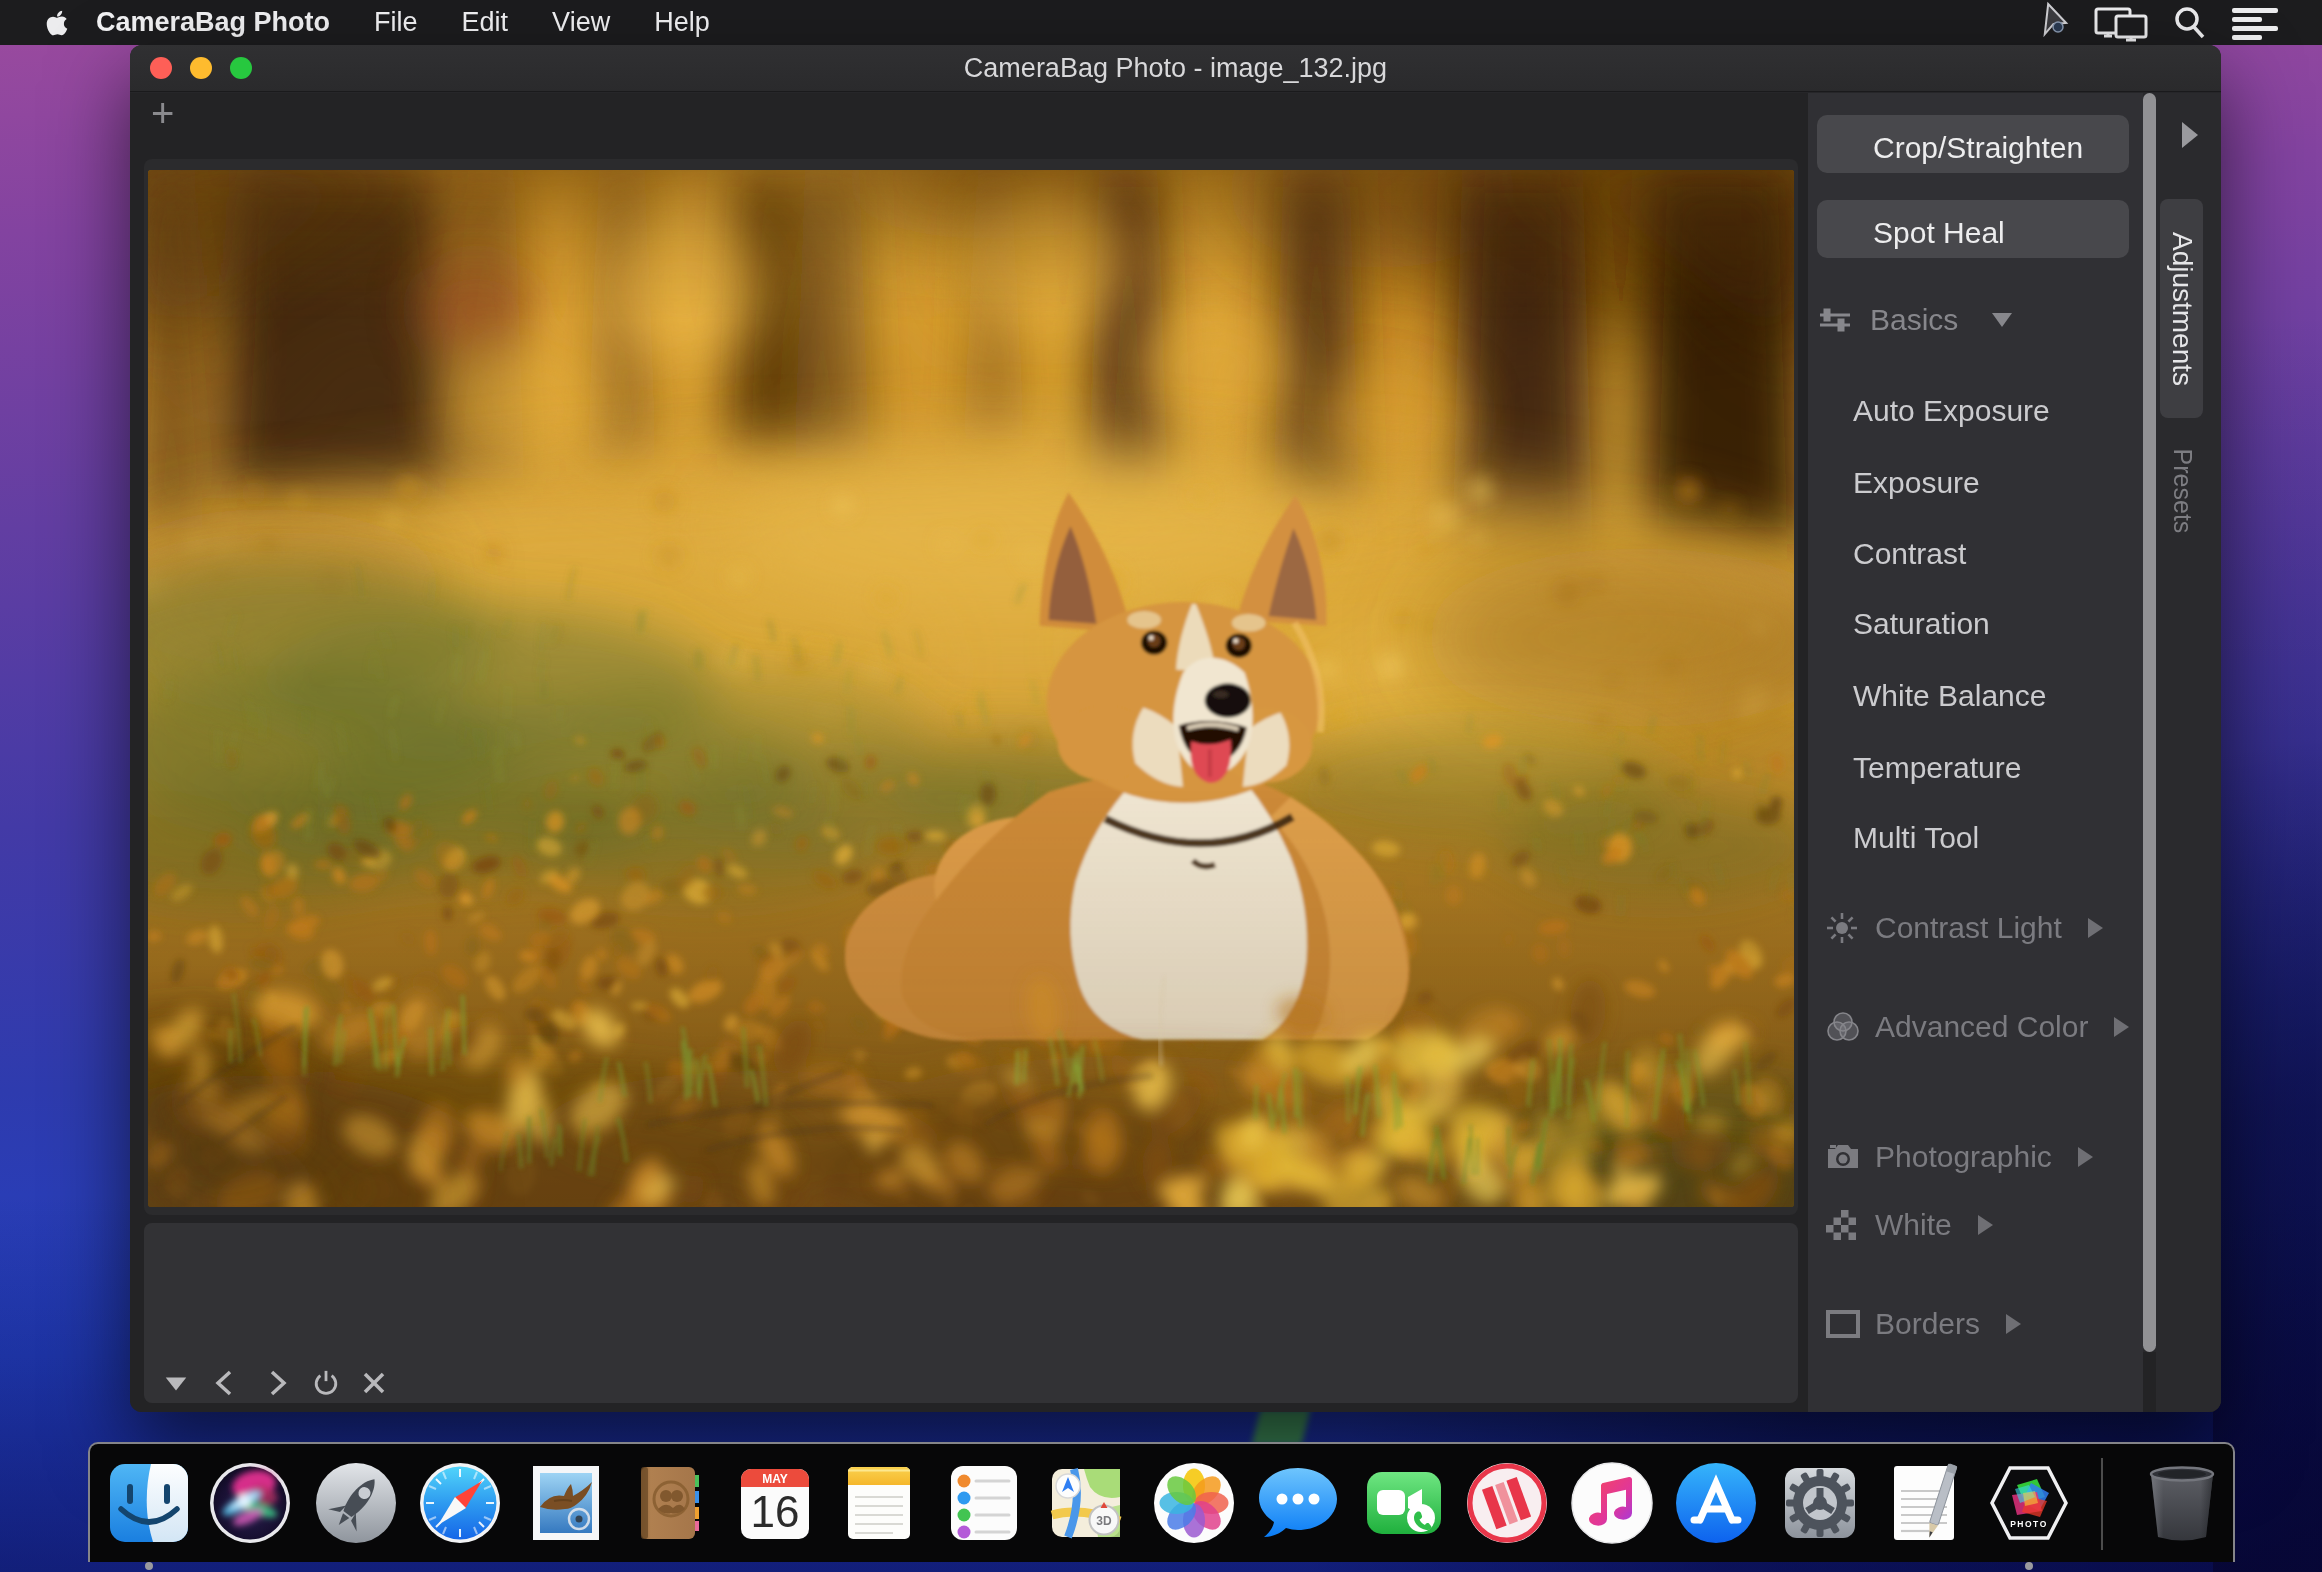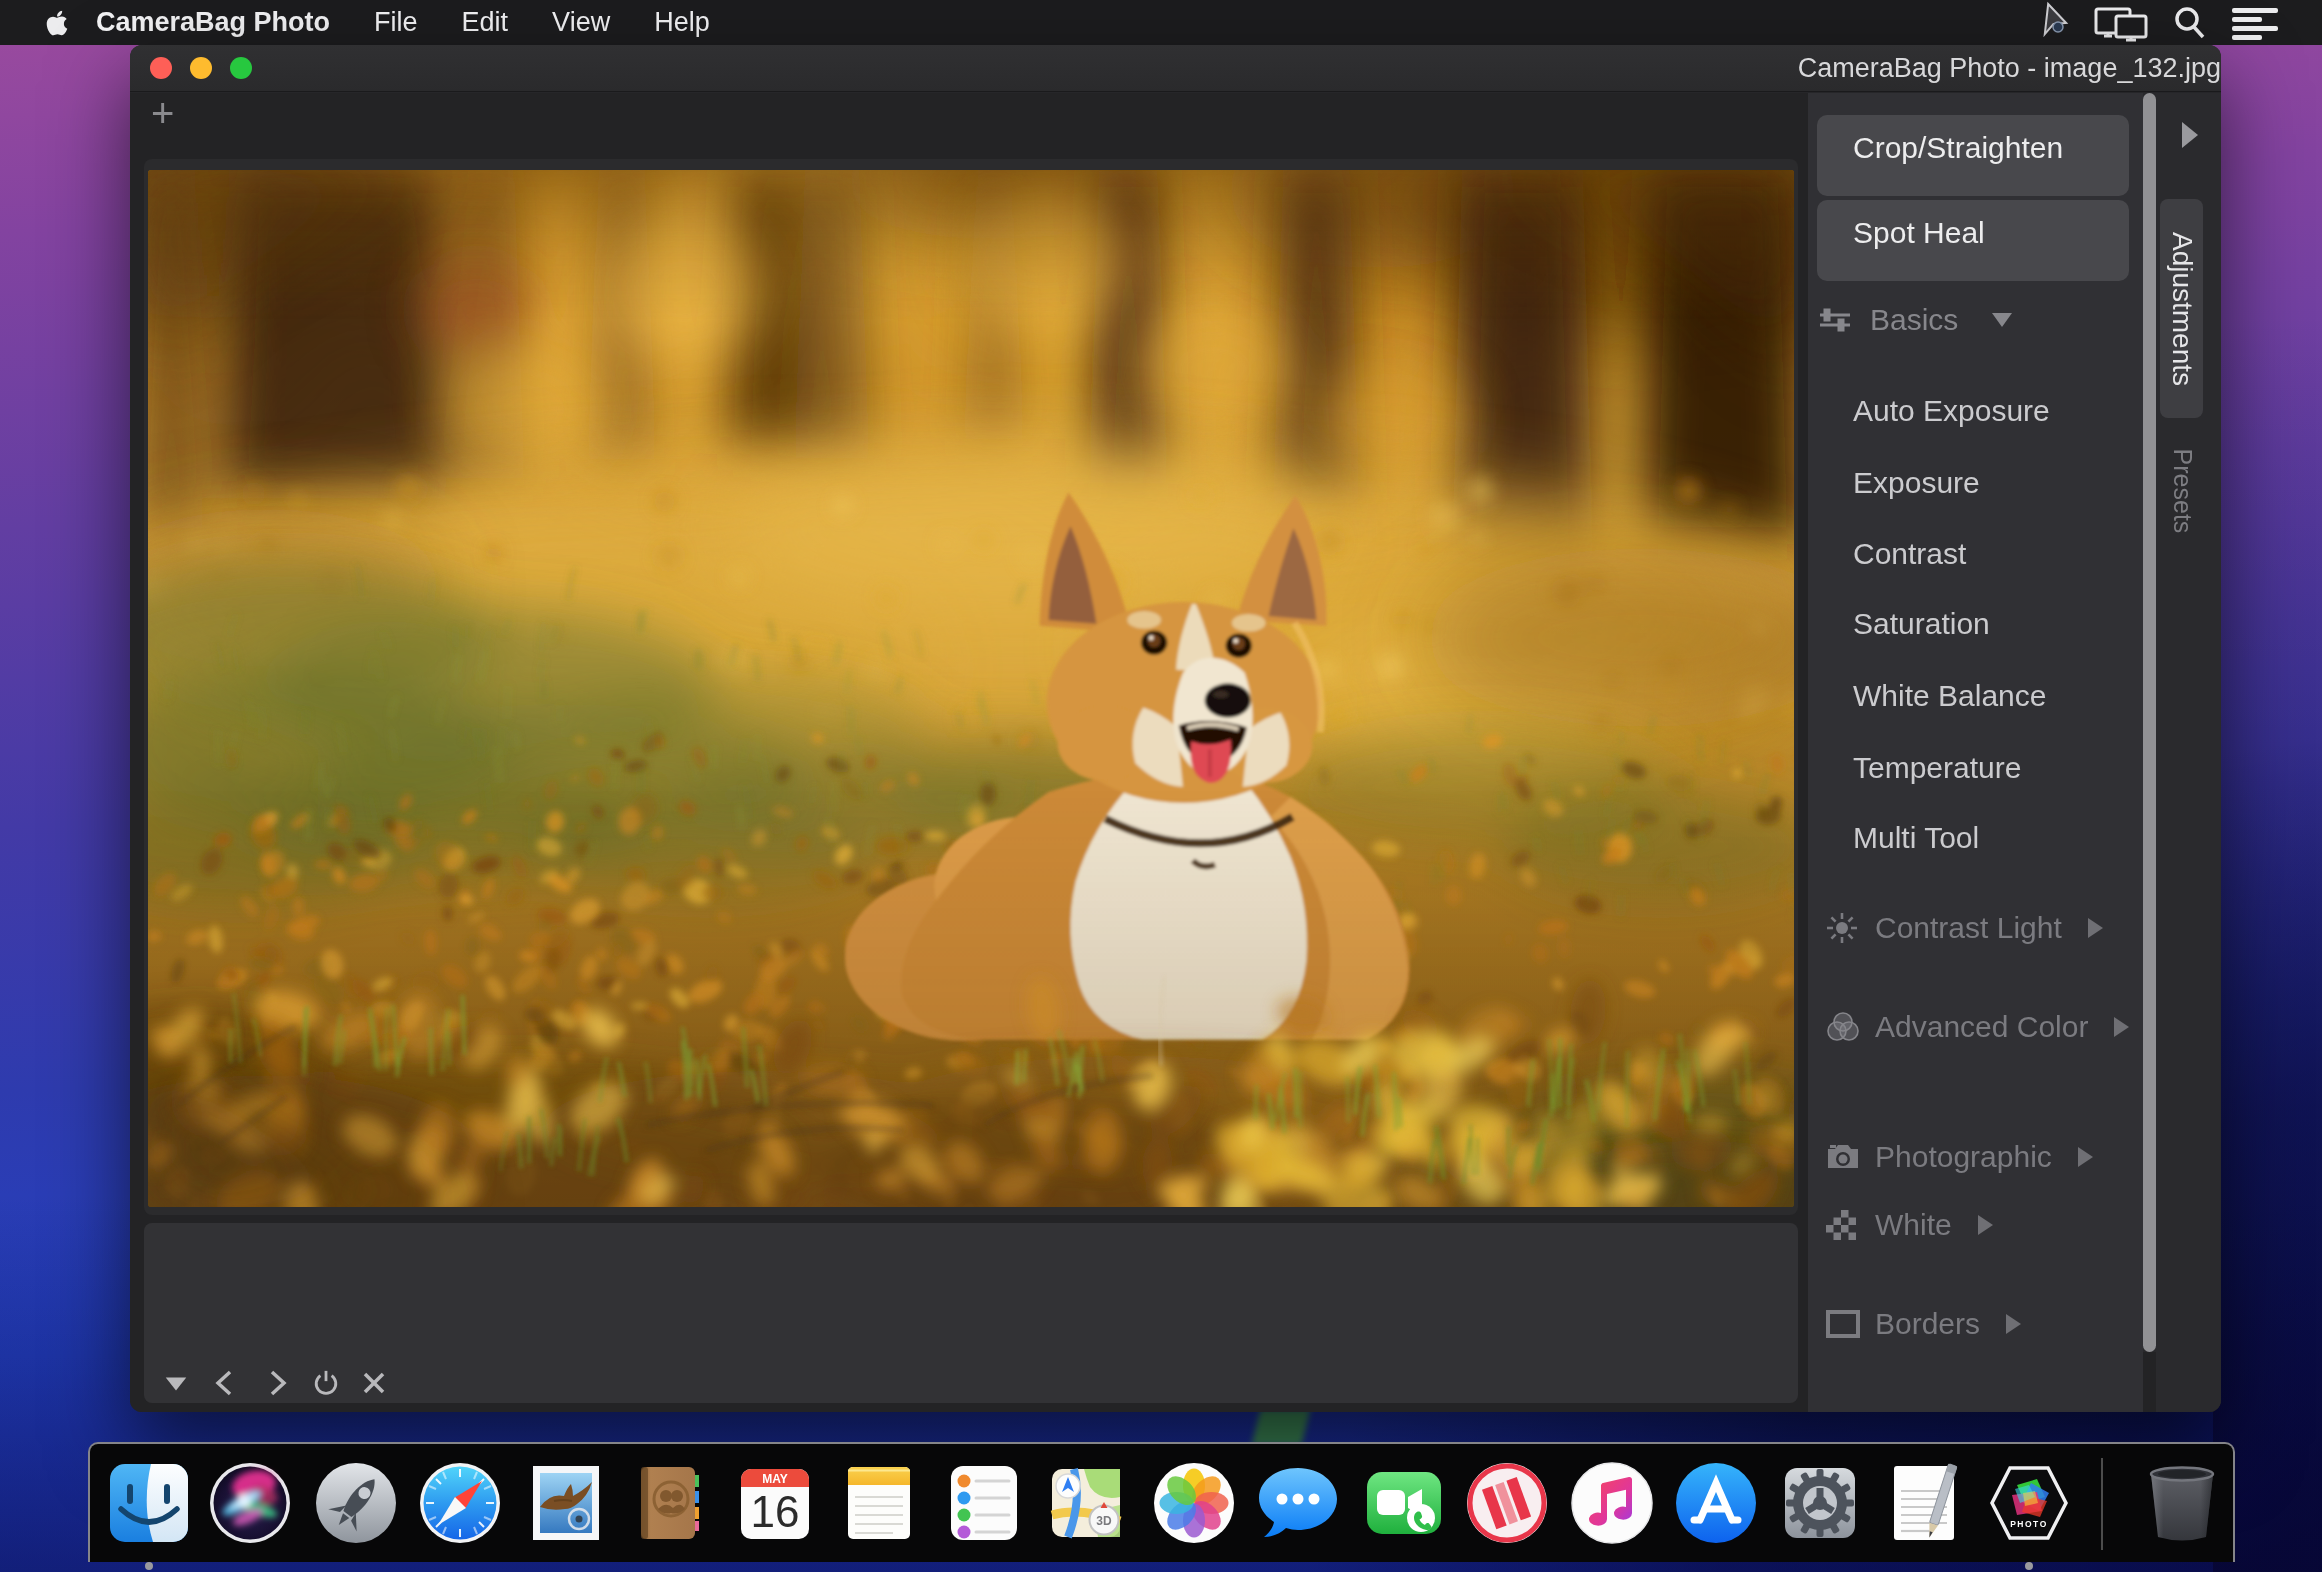--- a/index.html
+++ b/index.html
@@ -6,32 +6,32 @@
 #deskdark{position:absolute;inset:0;background:radial-gradient(ellipse 1592px 1393px at 106% 112%,rgba(3,2,44,0.85) 0%,rgba(3,2,44,0.5) 48%,rgba(3,2,44,0) 74%)}#deskright{position:absolute;right:0;top:0;width:109px;height:100%;background:linear-gradient(180deg,rgba(0,0,0,0) 20%,rgba(10,8,60,0.22) 45%,rgba(8,6,52,0.5) 72%,rgba(6,4,44,0.68) 100%)}
 #deskdark2{position:absolute;left:0;top:1194px;width:2322px;height:378px;background:linear-gradient(180deg,rgba(6,8,60,0) 0%,rgba(6,8,66,0.55) 100%)}
 #greens{position:absolute;left:1256px;top:1409px;width:50px;height:36px;background:#3e8d4d;transform:skewX(-14deg);filter:blur(3px);opacity:.9}
 #menubar{position:absolute;left:0;top:0;width:2322px;height:45px;background:#1c1c1e;color:#f2f2f4;display:flex;align-items:center}
 #menubar .app{font-weight:bold;font-size:27px;margin-left:28px}
 #menubar .mi{font-size:27px;margin-left:44px;font-weight:400}
 .aplogo{margin-left:46px}
 #mright{position:absolute;right:42px;top:0;height:45px;display:flex;align-items:center}
 #window{position:absolute;left:130px;top:45px;width:2091px;height:1367px;background:#262629;border-radius:12px;box-shadow:0 34px 80px rgba(0,0,0,0.6);overflow:hidden}
 #titlebar{position:absolute;left:0;top:0;width:100%;height:47px;background:linear-gradient(#303032,#2a2a2c);border-bottom:1px solid #1a1a1c}
-#title{position:absolute;left:0;right:0;top:0;height:47px;line-height:47px;text-align:right;color:#d8d8da;font-size:27px}
+#title{position:absolute;left:0;right:0;top:0;height:47px;line-height:47px;text-align:center;color:#d8d8da;font-size:27px}
 .tl{position:absolute;top:12px;width:22px;height:22px;border-radius:50%}
 #content{position:absolute;left:0;top:48px;width:2091px;height:1319px;background:#232325}
 #plus{position:absolute;left:21px;top:8px;color:#8a8a8e;font-size:40px;line-height:24px}
 #photopanel{position:absolute;left:14px;top:66px;width:1654px;height:1056px;background:#2b2b2d;border-radius:8px}
 #filmstrip{position:absolute;left:14px;top:1130px;width:1654px;height:180px;background:#323235;border-radius:8px}
 #fsicons{position:absolute;left:18px;top:145px;display:flex;align-items:center}
 #sidebar{position:absolute;left:1678px;top:0px;width:335px;height:1319px;background:#303034}
 #rightcol{position:absolute;left:2026px;top:0px;width:66px;height:1319px;background:#2a2a2d}
 #scrollbar{position:absolute;left:2013px;top:0px;width:13px;height:1259px;background:#29292c}
 #scrollbar .thumb{position:absolute;left:0;top:0;width:13px;height:1259px;background:#919194;border-radius:7px}
-.sbtn{position:absolute;left:9px;width:312px;height:81px;background:#48484c;border-radius:10px;color:#ededee;font-size:30px;line-height:66px;padding-left:36px}
+.sbtn{position:absolute;left:9px;width:312px;height:58px;background:#48484c;border-radius:10px;color:#ededee;font-size:30px;line-height:66px;padding-left:56px}
 .bhead{position:absolute;left:12px;display:flex;align-items:center;color:#87878c;font-size:30px}
 .bitem{position:absolute;left:45px;color:#cbcbce;font-size:30px}
 .shead{position:absolute;left:18px;display:flex;align-items:center;color:#7b7b80;font-size:30px}
 .tri-r{width:0;height:0;border-top:10px solid transparent;border-bottom:10px solid transparent;border-left:15px solid #6f6f74}
 .tri-d{width:0;height:0;border-left:10px solid transparent;border-right:10px solid transparent;border-top:14px solid #87878c}
 #adjtab{position:absolute;left:2030px;top:106px;width:43px;height:219px;background:#3e3e42;border-radius:8px;color:#e6e6e8;font-size:28px}
 #adjtab span{position:absolute;left:50%;top:50%;transform:translate(-50%,-50%) rotate(90deg);white-space:nowrap}
 #presets{position:absolute;left:2030px;top:328px;width:43px;height:139px;color:#7d7d82;font-size:25px}
 #presets span{position:absolute;left:50%;top:50%;transform:translate(-50%,-50%) rotate(90deg);white-space:nowrap}
 #sbarrow{position:absolute;left:2052px;top:29px;width:0;height:0;border-top:13px solid transparent;border-bottom:13px solid transparent;border-left:16px solid #9a9a9e}

